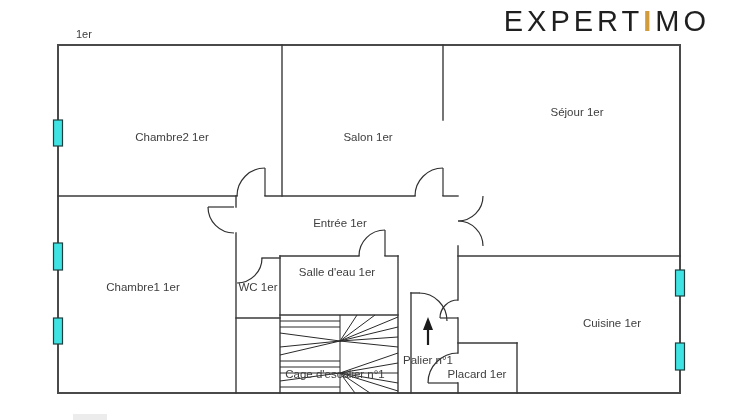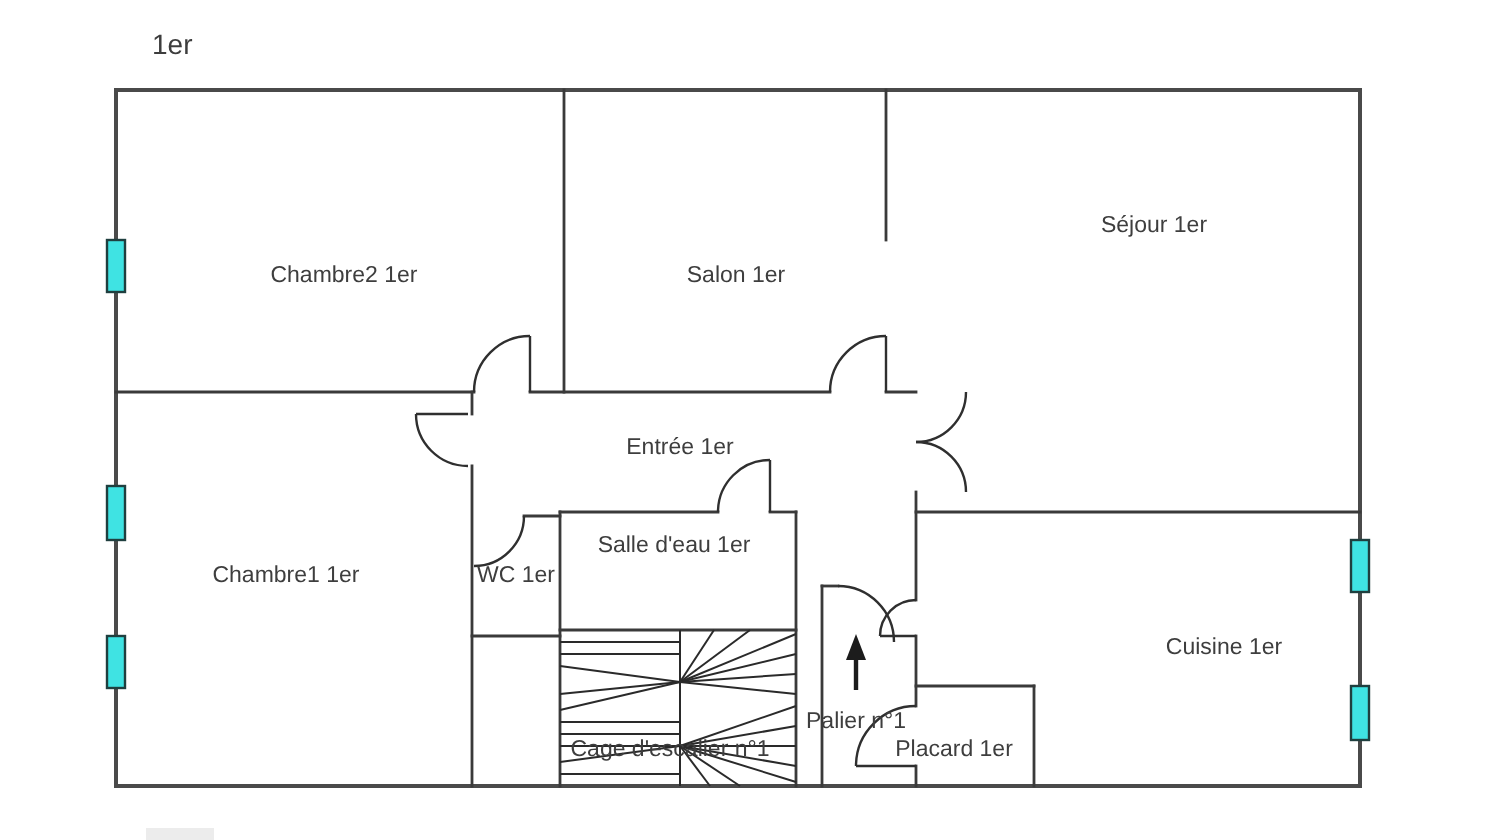--- a/index.html
+++ b/index.html
@@ -1,18 +1,18 @@
 <!DOCTYPE html>
 <html><head>
 <meta charset="utf-8">
 <style>
   html,body{margin:0;padding:0;background:#ffffff;}
   #stage{position:relative;width:750px;height:420px;background:#ffffff;overflow:hidden;
          font-family:"Liberation Sans", sans-serif;}
-  .floor-label{position:absolute;left:76px;top:14px;font-size:14px;color:#3d3d3d;}
+  .floor-label{position:absolute;left:76px;top:28px;font-size:11px;color:#3d3d3d;}
   .logo{position:absolute;top:5px;right:40px;font-size:29px;letter-spacing:4px;
         color:#1f1f1f;font-weight:400;white-space:nowrap;}
   .logo .sep{color:#d09c3c;font-weight:700;}
   svg{position:absolute;left:0;top:0;}
   svg text{font-family:"Liberation Sans", sans-serif;font-size:11.5px;fill:#3e3e3e;}
   .wall{stroke:#3a3a3a;stroke-width:1.4;fill:none;stroke-linecap:square;}
   .outer{stroke:#4a4a4a;stroke-width:2;fill:none;}
   .arc{stroke:#2f2f2f;stroke-width:1.2;fill:none;}
   .leaf{stroke:#2f2f2f;stroke-width:1.2;fill:none;}
   .stair{stroke:#2a2a2a;stroke-width:1;fill:none;}
@@ -20,20 +20,21 @@
   .fragment{position:absolute;left:73px;top:414px;width:34px;height:6px;
             background:#dcdcdc;opacity:.55;}
 </style>
 </head>
 <body>
 
 <div id="stage">
 
   <div class="floor-label">1er</div>
 
+  <div class="logo"><span>EXPERT</span><span class="sep">I</span><span>MO</span></div>
 
   <svg width="750" height="420" viewBox="0 0 750 420">
 
     <rect class="outer" x="58" y="45" width="622" height="348"></rect>
 
     <g>
       <line class="wall" x1="282" y1="45" x2="282" y2="196"></line>
       <line class="wall" x1="443" y1="45" x2="443" y2="120"></line>
       <line class="wall" x1="58" y1="196" x2="237" y2="196"></line>
       <line class="wall" x1="265" y1="196" x2="415" y2="196"></line>

